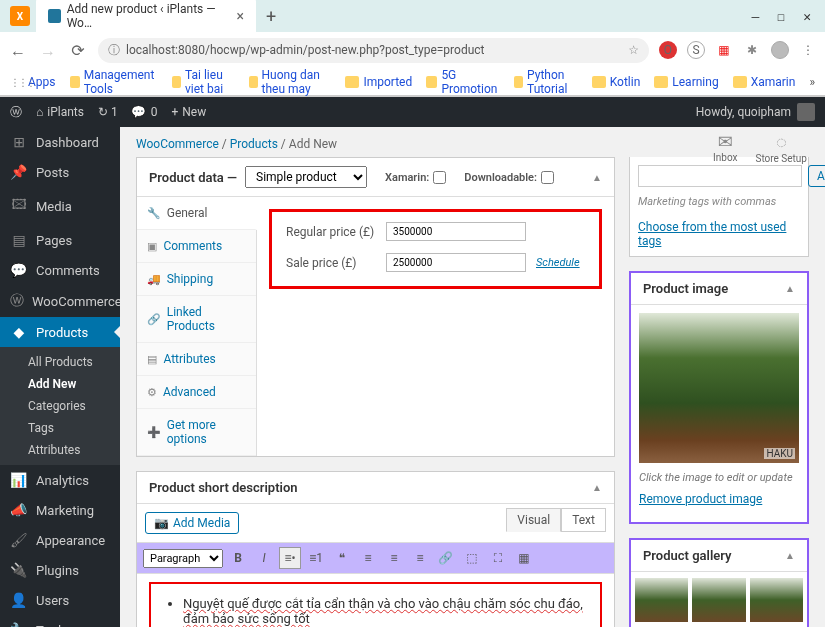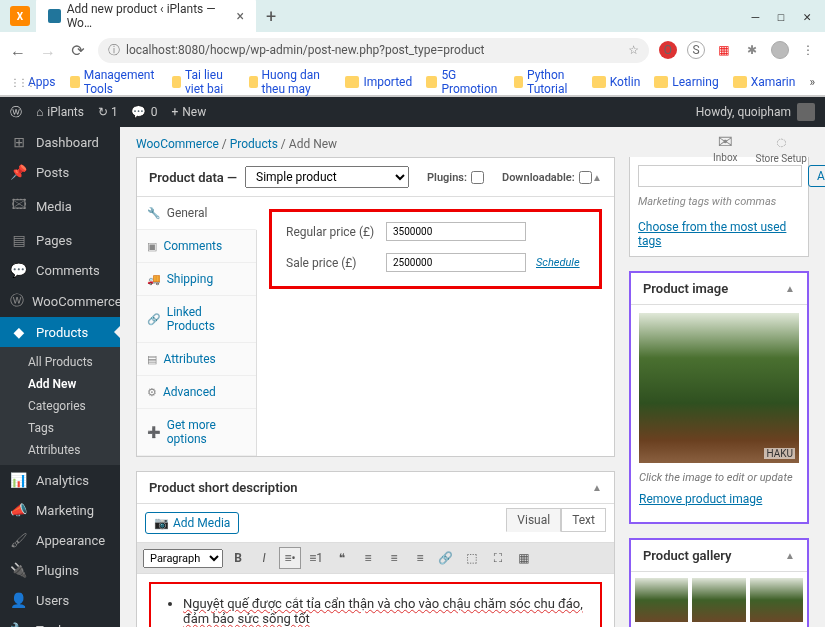--- a/index.html
+++ b/index.html
@@ -60,21 +60,21 @@
 .cols { display: flex; gap: 14px; }
 .main-col { flex: 1; min-width: 0; }
 .side-col { width: 180px; }
 
 .postbox { background: #fff; border: 1px solid #ccc; margin-bottom: 14px; }
 .postbox.highlight { border: 2px solid #8b5cf6; }
 .postbox-header { padding: 8px 12px; font-weight: 600; font-size: 13px; border-bottom: 1px solid #ddd; display: flex; align-items: center; justify-content: space-between; }
 .postbox-header .toggle { color: #888; cursor: pointer; font-size: 10px; }
 
 .product-data-head { display: flex; align-items: center; gap: 8px; }
-.product-data-head select { font-size: 12px; padding: 2px 6px; width: 164px; }
+.product-data-head select { font-size: 12px; padding: 2px 6px; width: 122px; }
 .virtual-check { font-size: 11px; color: #555; display: flex; align-items: center; gap: 4px; margin-left: 10px; }
 
 .pd-body { display: flex; }
 .pd-tabs { width: 120px; background: #fafafa; border-right: 1px solid #ddd; }
 .pd-tab { padding: 9px 10px; font-size: 12px; color: #0073aa; cursor: pointer; display: flex; align-items: center; gap: 6px; border-bottom: 1px solid #eee; }
 .pd-tab.active { background: #fff; color: #555; border-right: 2px solid #fff; margin-right: -1px; }
 .pd-tab .ti { color: #888; font-size: 11px; }
 
 .pd-panel { flex: 1; padding: 12px; position: relative; min-height: 165px; }
 .price-box { border: 3px solid #e00; padding: 10px 14px 14px; }
@@ -83,21 +83,21 @@
 .form-row input { width: 140px; padding: 3px 6px; font-size: 10px; border: 1px solid #bbb; }
 .schedule { color: #0073aa; text-decoration: underline; font-size: 11px; margin-left: 10px; cursor: pointer; font-style: italic; }
 
 
 .short-desc .toolbar { padding: 8px; display: flex; }
 .add-media-btn { border: 1px solid #0073aa; color: #0073aa; background: #fff; padding: 3px 8px; font-size: 12px; cursor: pointer; display: flex; align-items: center; gap: 4px; border-radius: 3px; }
 .editor-tabs { margin-left: auto; }
 .editor-tabs span { padding: 4px 10px; font-size: 12px; border: 1px solid #ccc; cursor: pointer; color: #555; }
 .editor-tabs .active { background: #f5f5f5; border-bottom-color: #f5f5f5; }
 
-.tinymce-bar { background: #e5e5e5; border-top: 1px solid #ddd; border-bottom: 1px solid #ddd; padding: 4px 6px; display: flex; gap: 4px; align-items: center; flex-wrap: wrap; }
+.tinymce-bar { background: #c4b5fd; border-top: 1px solid #ddd; border-bottom: 1px solid #ddd; padding: 4px 6px; display: flex; gap: 4px; align-items: center; flex-wrap: wrap; }
 .tinymce-bar select { font-size: 11px; padding: 1px 2px; width: 80px; }
 .tb { width: 22px; height: 22px; display: inline-flex; align-items: center; justify-content: center; font-size: 12px; color: #555; cursor: pointer; border: 1px solid transparent; }
 .tb.pressed { border-color: #999; background: #eee; }
 
 .editor-body { padding: 8px 12px; min-height: 120px; }
 .content-hl { border: 2px solid #e00; padding: 8px 8px 24px; }
 .editor-body ul { padding-left: 24px; }
 .editor-body li { font-size: 13px; margin: 4px 0; text-decoration: underline wavy #d33; text-decoration-thickness: 1px; }
 
 
@@ -294,21 +294,21 @@
 
     <div class="cols">
       <div class="main-col">
 
         <div class="postbox">
           <div class="postbox-header">
             <div class="product-data-head">
               <span><span>Product data</span> —</span>
               <select><option>Simple product</option></select>
               <span class="virtual-check">
-                  <span>Plugins:</span>
+                  <span>Xamarin:</span>
                   <input type="checkbox" style="">
                 </span>
               <span class="virtual-check">
                   <span>Downloadable:</span>
                   <input type="checkbox" style="">
                 </span>
             </div>
             <span class="toggle">▲</span>
           </div>
           <div class="pd-body">

